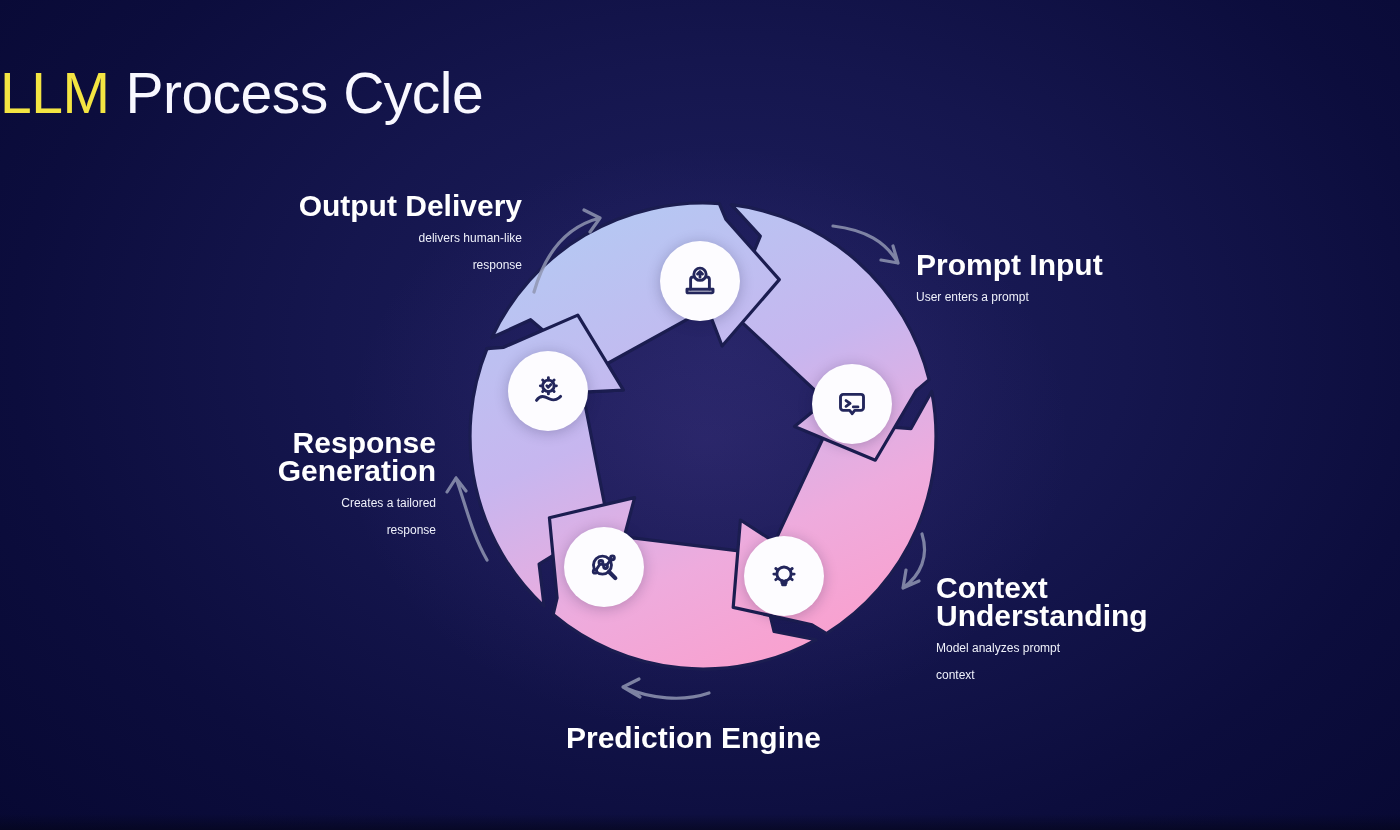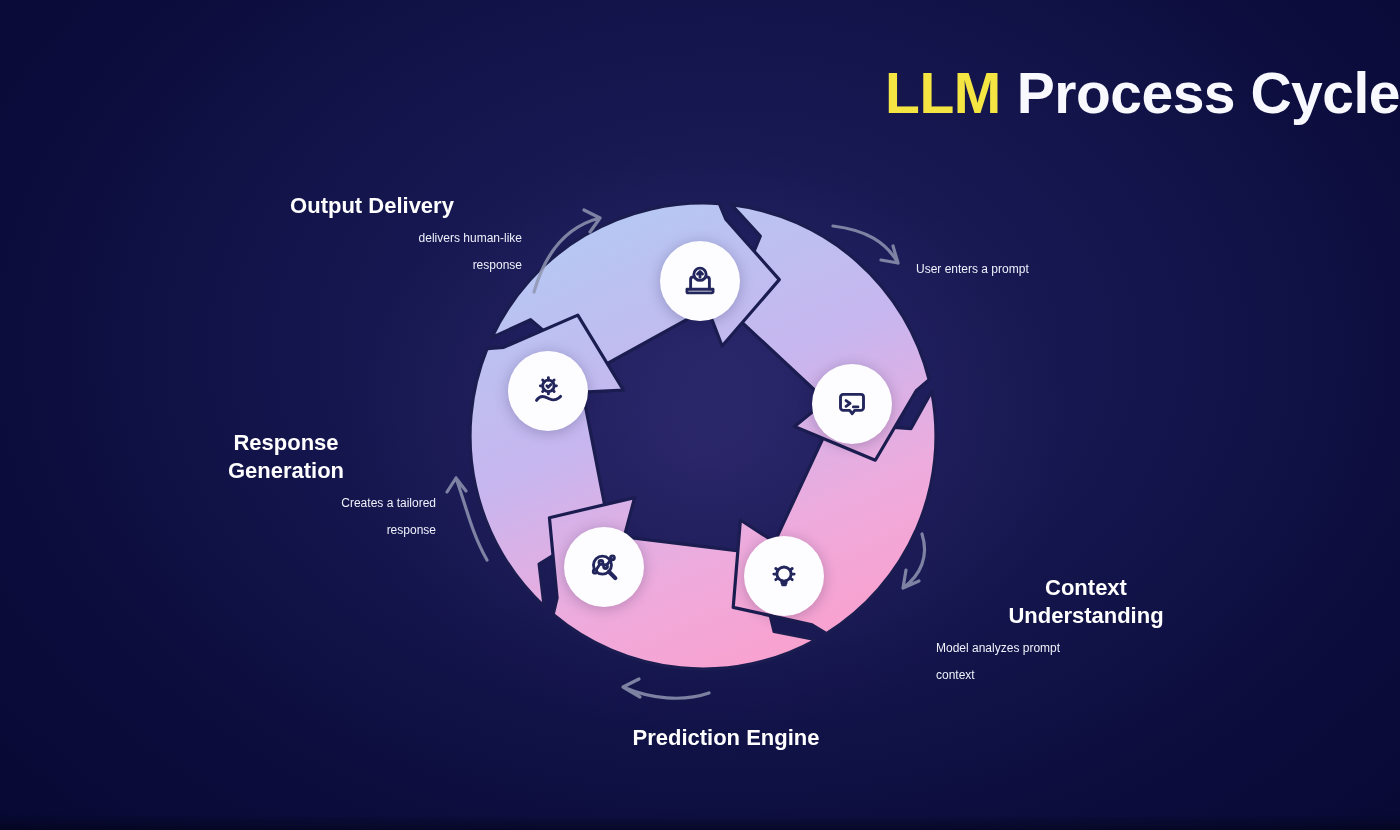--- a/index.html
+++ b/index.html
@@ -6,35 +6,35 @@
   .canvas{
     position:relative;width:1400px;height:830px;overflow:hidden;
     font-family:"Liberation Sans",sans-serif;
     background:
       radial-gradient(ellipse 520px 420px at 50.5% 53%, rgba(124,92,196,.16) 0%, rgba(124,92,196,0) 70%),
       radial-gradient(ellipse 1050px 760px at 52% 42%, #1e1f5e 0%, #15164e 38%, #0c0d3d 68%, #060730 100%);
   }
   .canvas::after{content:"";position:absolute;left:0;right:0;bottom:0;height:16px;
     background:linear-gradient(180deg,rgba(3,4,20,0) 0%,rgba(3,4,20,.55) 100%);pointer-events:none;}
   .title{
-    position:absolute;top:62px;left:0;width:100%;text-align:right;margin:0;
-    font-size:57px;font-weight:700;letter-spacing:-.5px;color:#ffffff;line-height:1.1;
+    position:absolute;top:62px;left:0;width:100%;text-align:left;margin:0;
+    font-size:57px;font-weight:400;letter-spacing:-.5px;color:#ffffff;line-height:1.1;
   }
   .title .hl{color:#f4e542;margin-right:16px;}
   .title .rest{color:#f8f8ff;}
   svg.diagram{position:absolute;left:0;top:0;}
   .icon-circle{
     position:absolute;width:80px;height:80px;border-radius:50%;
     background:#fdfcff;display:flex;align-items:center;justify-content:center;
     box-shadow:0 2px 14px rgba(20,20,60,.25);
   }
   .icon-circle svg{width:46px;height:46px;stroke:#23265c;fill:none;stroke-width:1.5;
     stroke-linecap:round;stroke-linejoin:round;}
   .label{position:absolute;color:#fff;}
-  .label .step-title{font-size:22px;font-weight:800;line-height:28px;white-space:pre-line;color:#ffffff;text-align:center;}
+  .label .step-title{font-size:30px;font-weight:800;line-height:28px;white-space:pre-line;color:#ffffff;}
   .label .step-desc{font-size:12px;font-weight:400;line-height:27px;white-space:pre-line;color:#eef0fa;margin-top:5px;}
   .align-right{text-align:right;}
 </style>
 </head>
 <body>
 
 <div class="canvas">
 
   <h1 class="title"><span class="hl">LLM</span><span class="rest">Process Cycle</span></h1>
 
@@ -108,20 +108,21 @@
       <path d="M6 16.9 c1.2-1.8 2.9-2.5 4.7-1.7 l2.2 1 c1.6.7 3.4.5 4.8-.6 l.9-.8"></path>
     </svg>
   </div>
 
   <div class="label align-right" style="right:878px;top:192px;width:300px">
     <div class="step-title">Output Delivery</div>
     <div class="step-desc">delivers human-like
 response</div>
   </div>
   <div class="label" style="left:916px;top:251px;width:320px">
+    <div class="step-title">Prompt Input</div>
     <div class="step-desc">User enters a prompt</div>
   </div>
   <div class="label" style="left:936px;top:574px;width:300px">
     <div class="step-title">Context
 Understanding</div>
     <div class="step-desc">Model analyzes prompt
 context</div>
   </div>
   <div class="label" style="left:566px;top:724px;width:320px">
     <div class="step-title">Prediction Engine</div>

